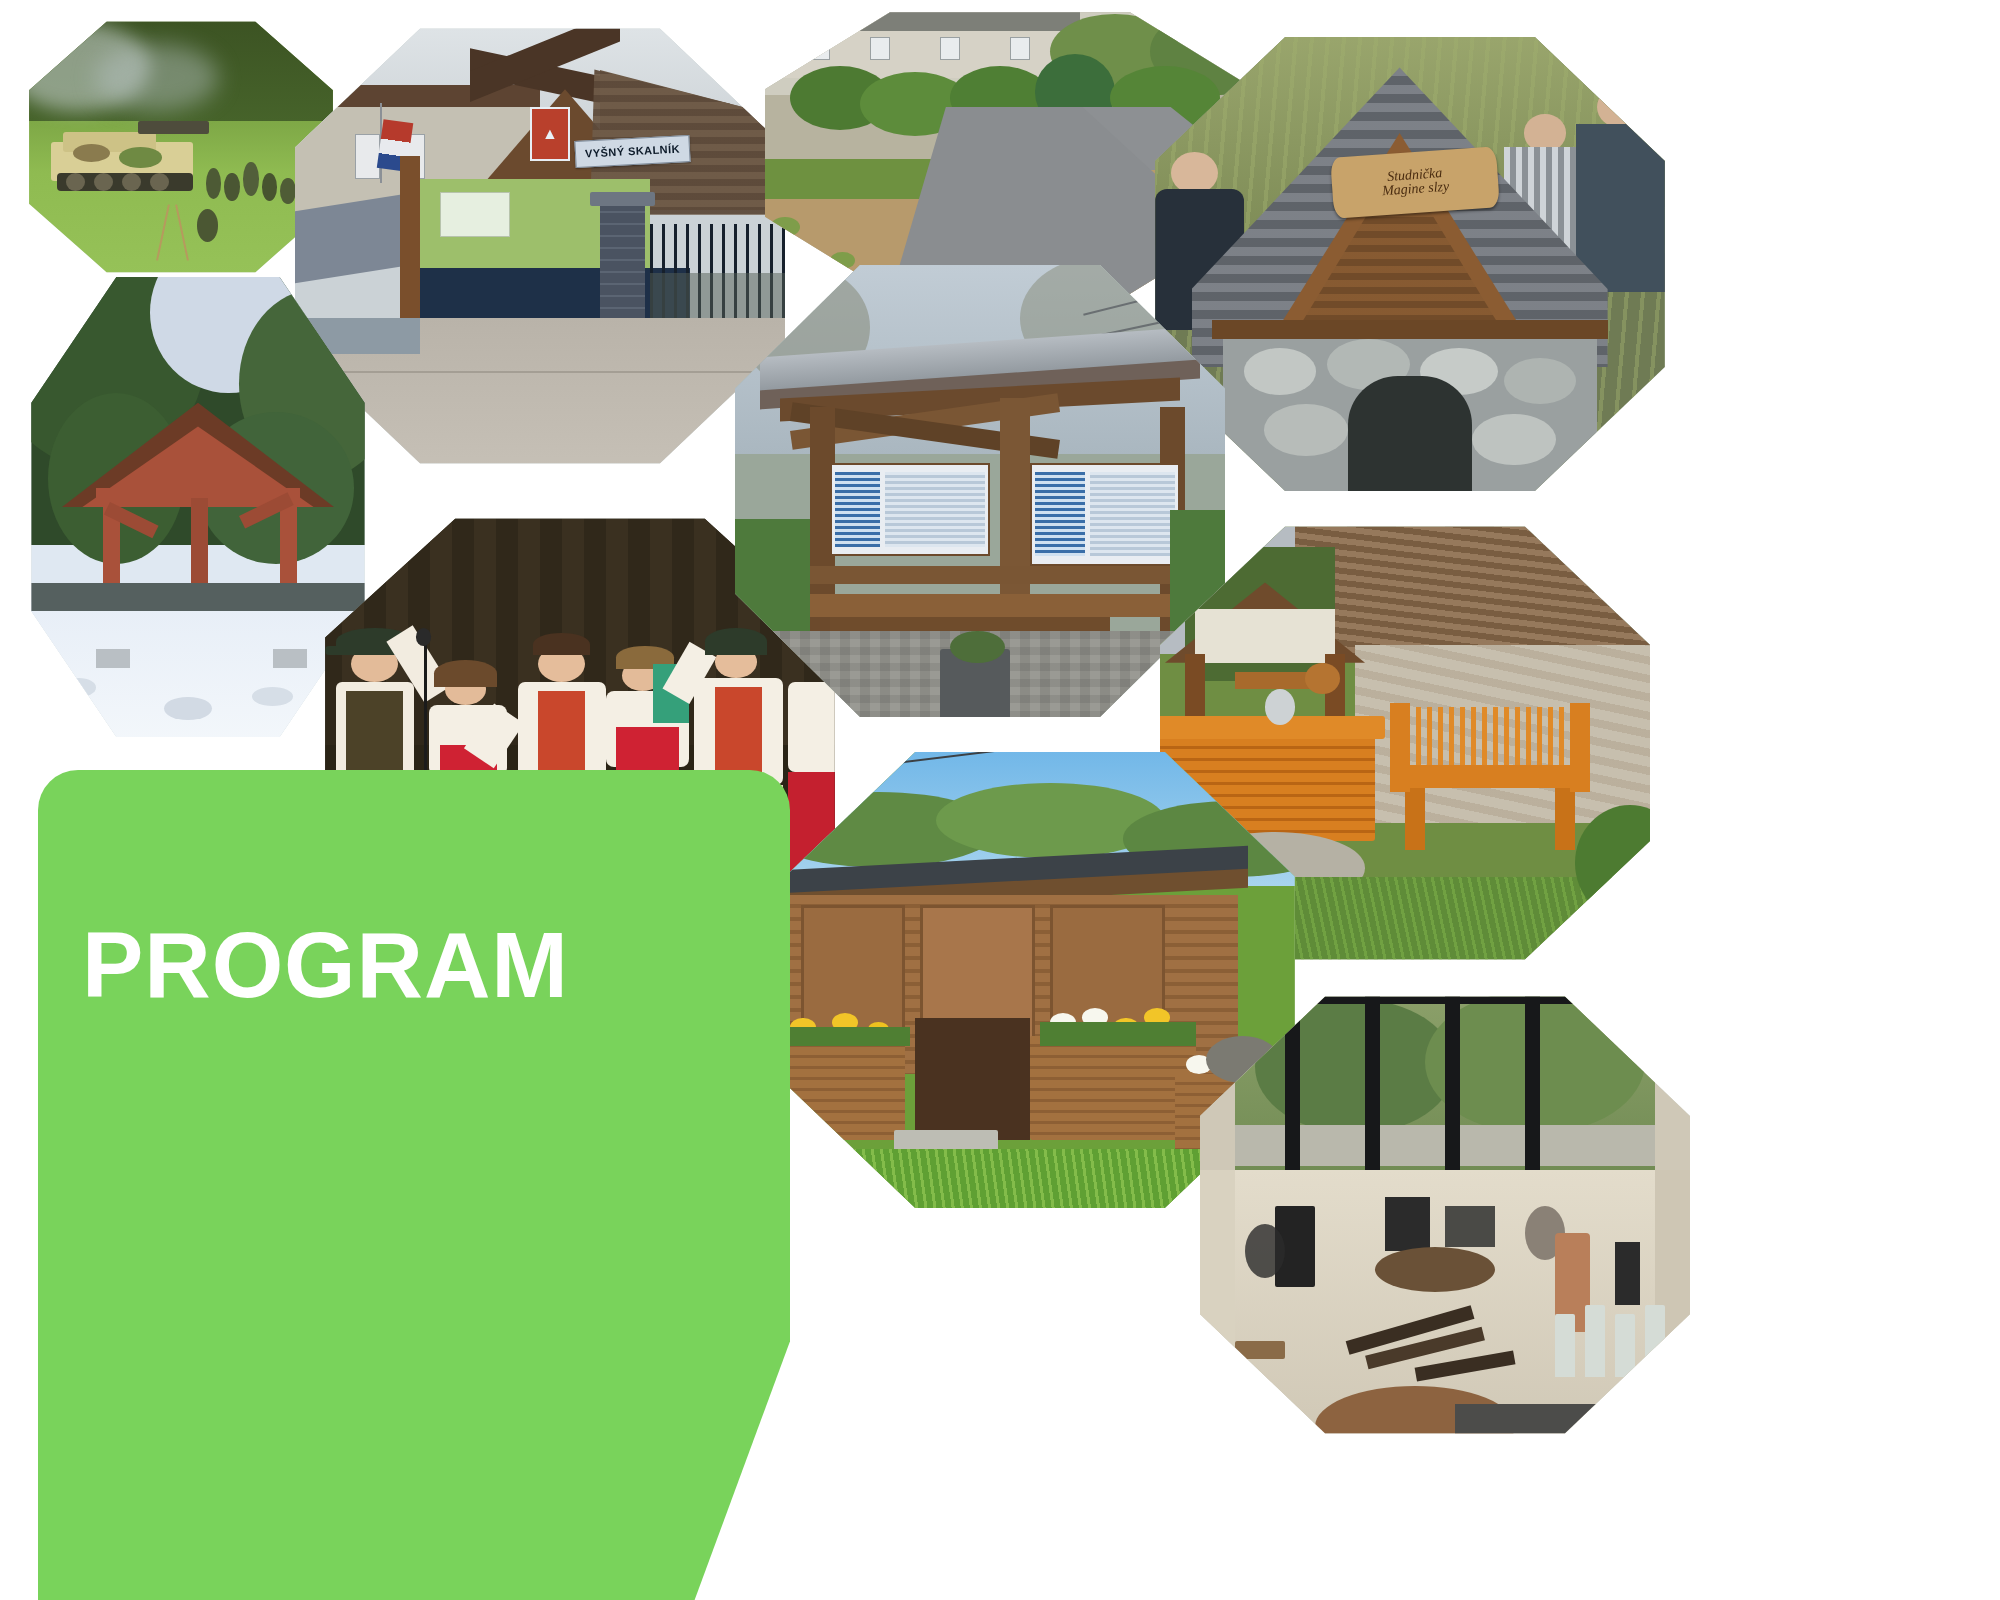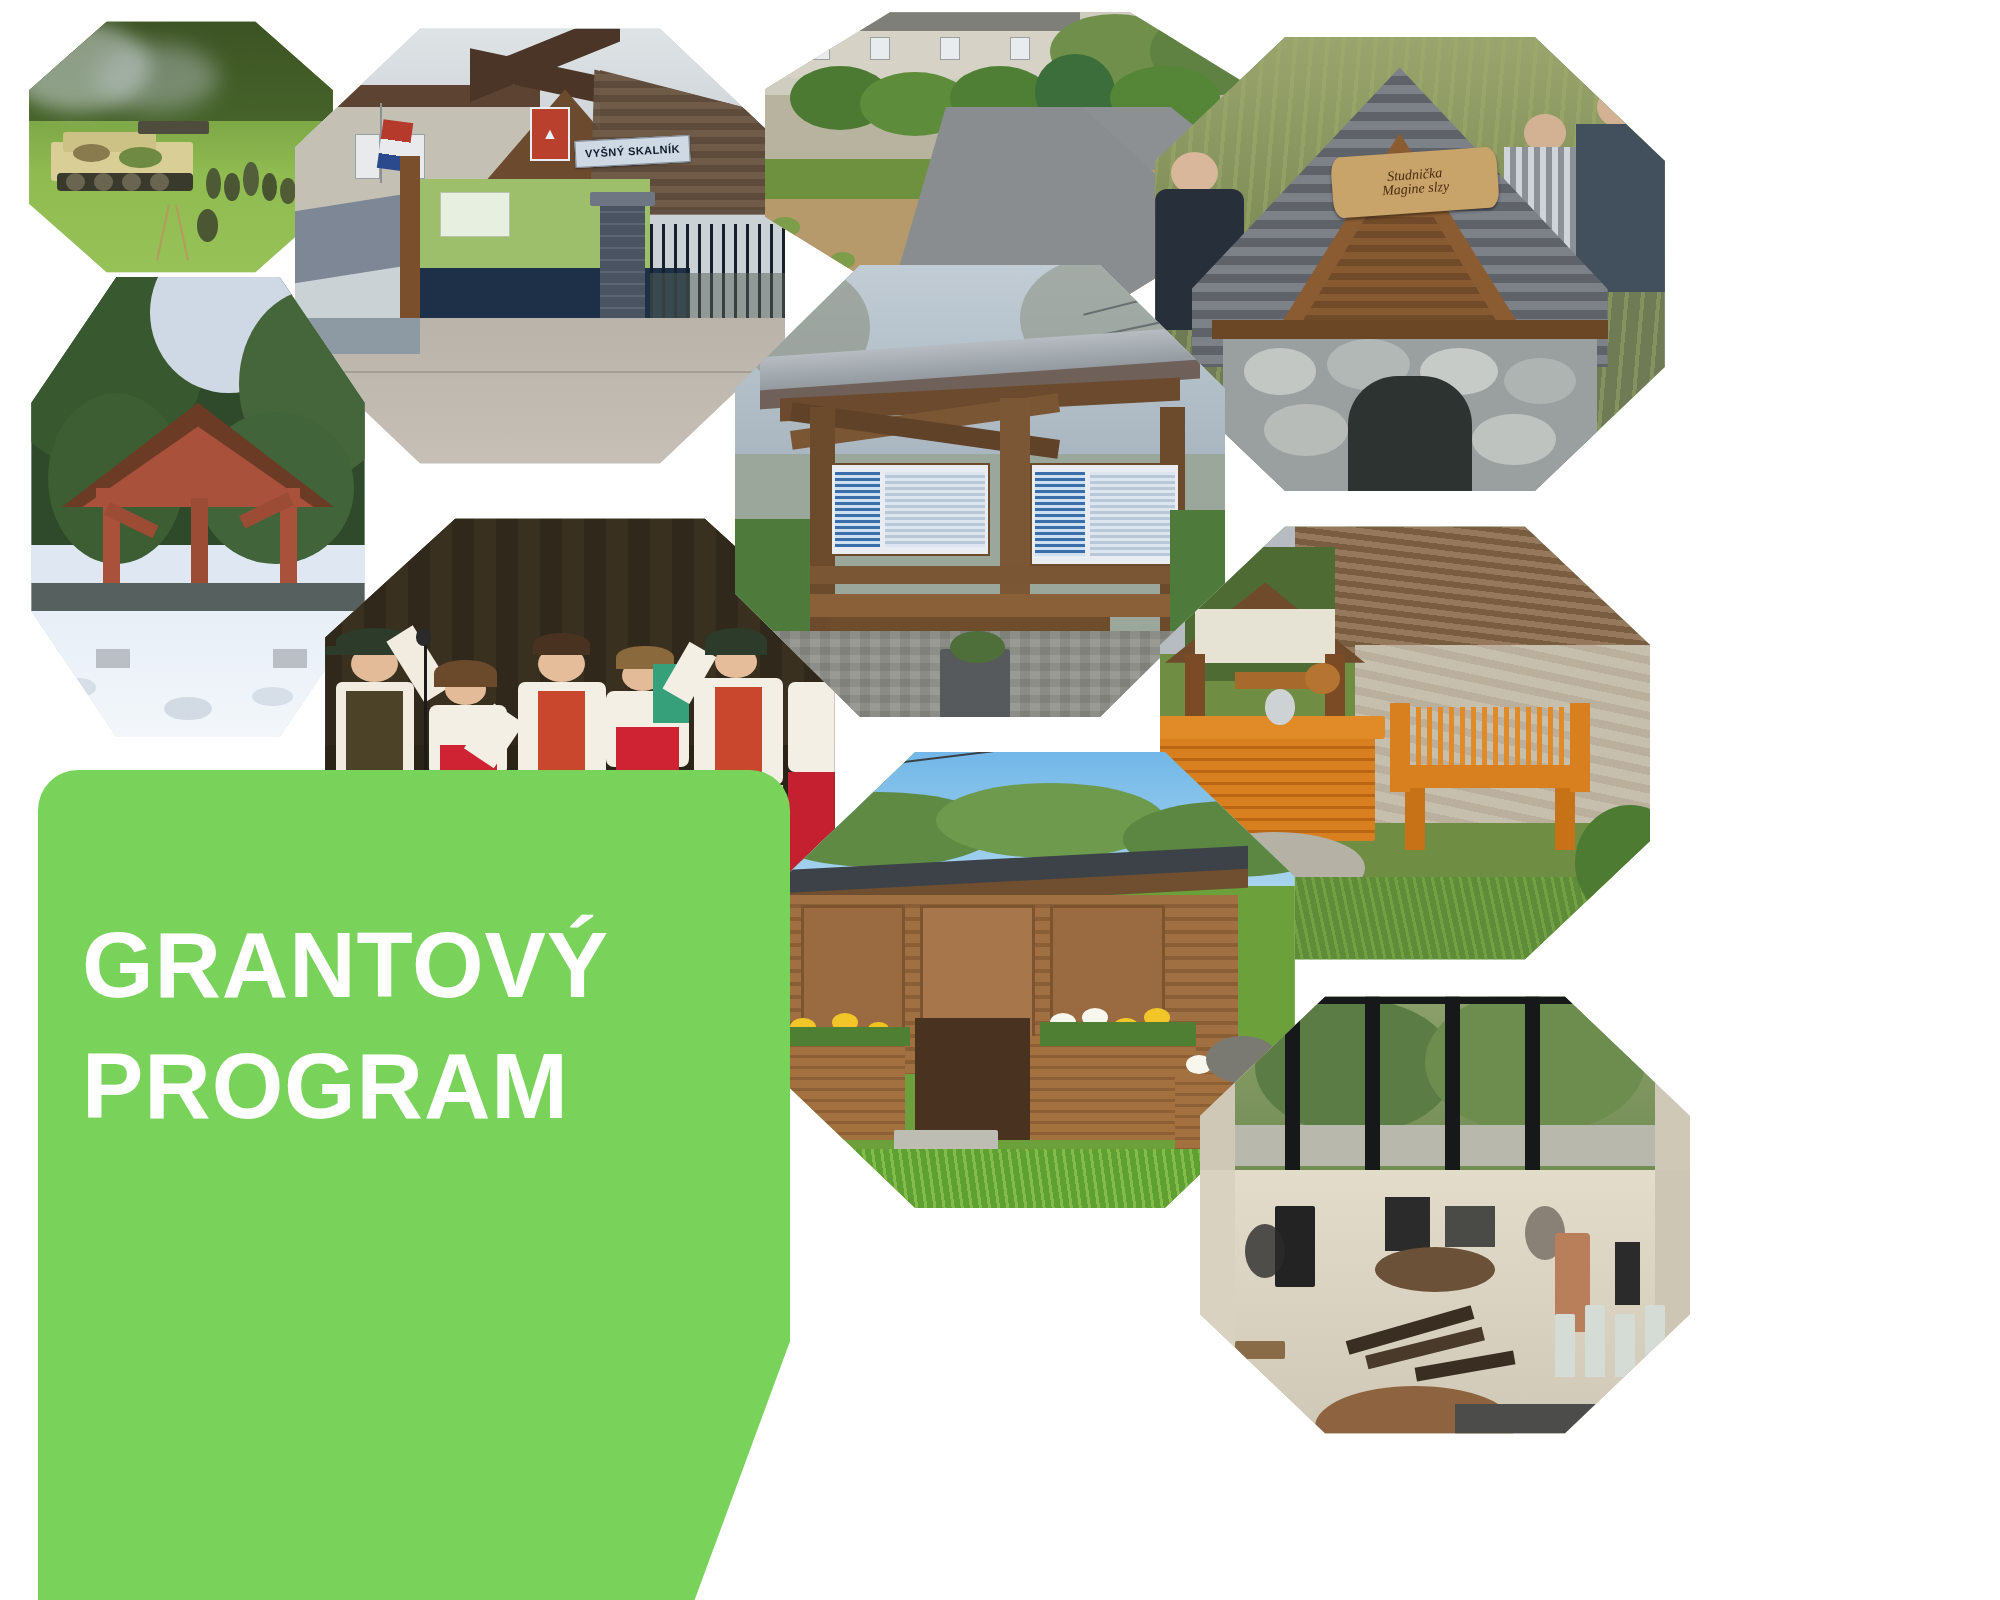--- a/index.html
+++ b/index.html
@@ -484,17 +484,16 @@
       <div class="rect" style="left:78%;top:70%;width:4%;height:16%; background:#d5dcd6; border-radius:2px 2px 0 0;"></div>
       <div class="rect" style="left:84%;top:72%;width:4%;height:14%; background:#d5dcd6; border-radius:2px 2px 0 0;"></div>
       <div class="rect" style="left:90%;top:70%;width:4%;height:16%; background:#d5dcd6; border-radius:2px 2px 0 0;"></div>
       <div class="blob" style="left:24%;top:88%;width:40%;height:18%; background:#8d6340;"></div>
       <div class="rect" style="left:52%;top:92%;width:36%;height:10%; background:#4c4c4a;"></div>
     </div>
   </div>
 
   <div id="banner"></div>
   <div id="banner-text">
-    <span class="ln">GRANTOVÝ</span>
     <span class="ln">PROGRAM</span>
   </div>
 
 </div>
 
 </body></html>

